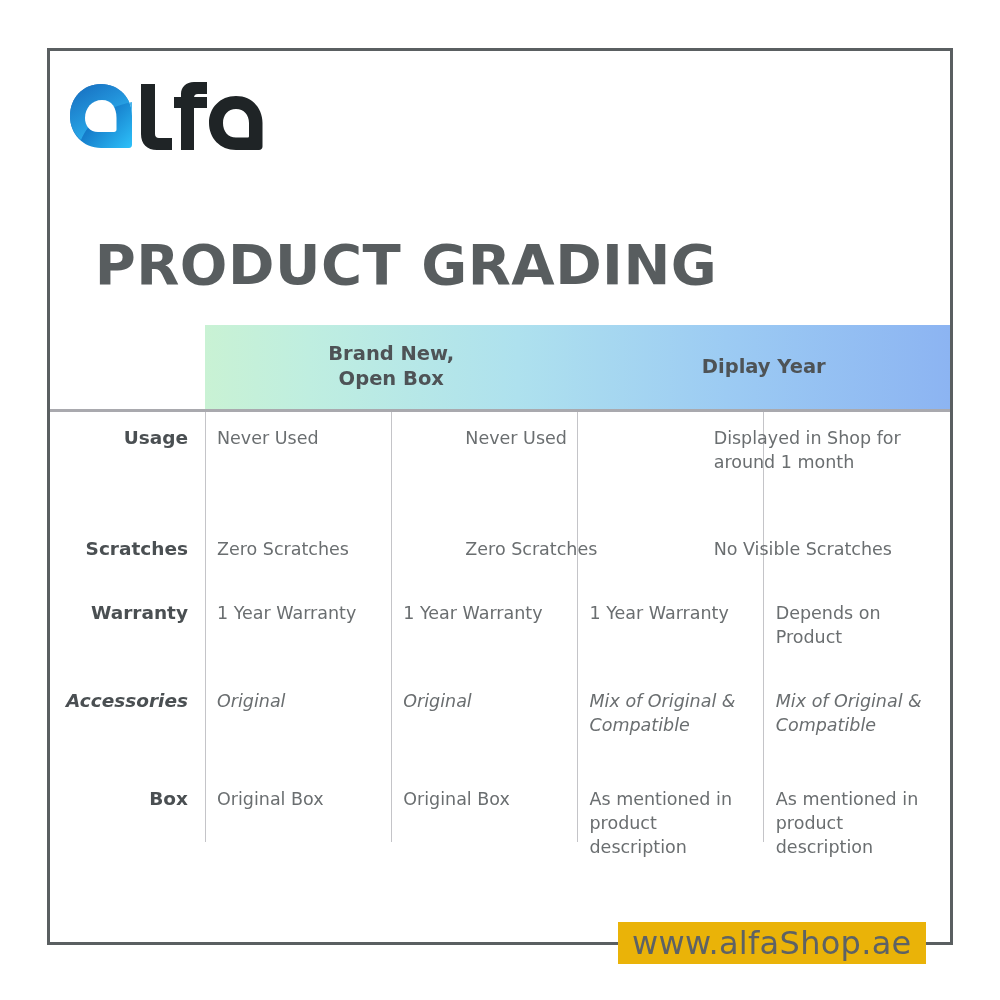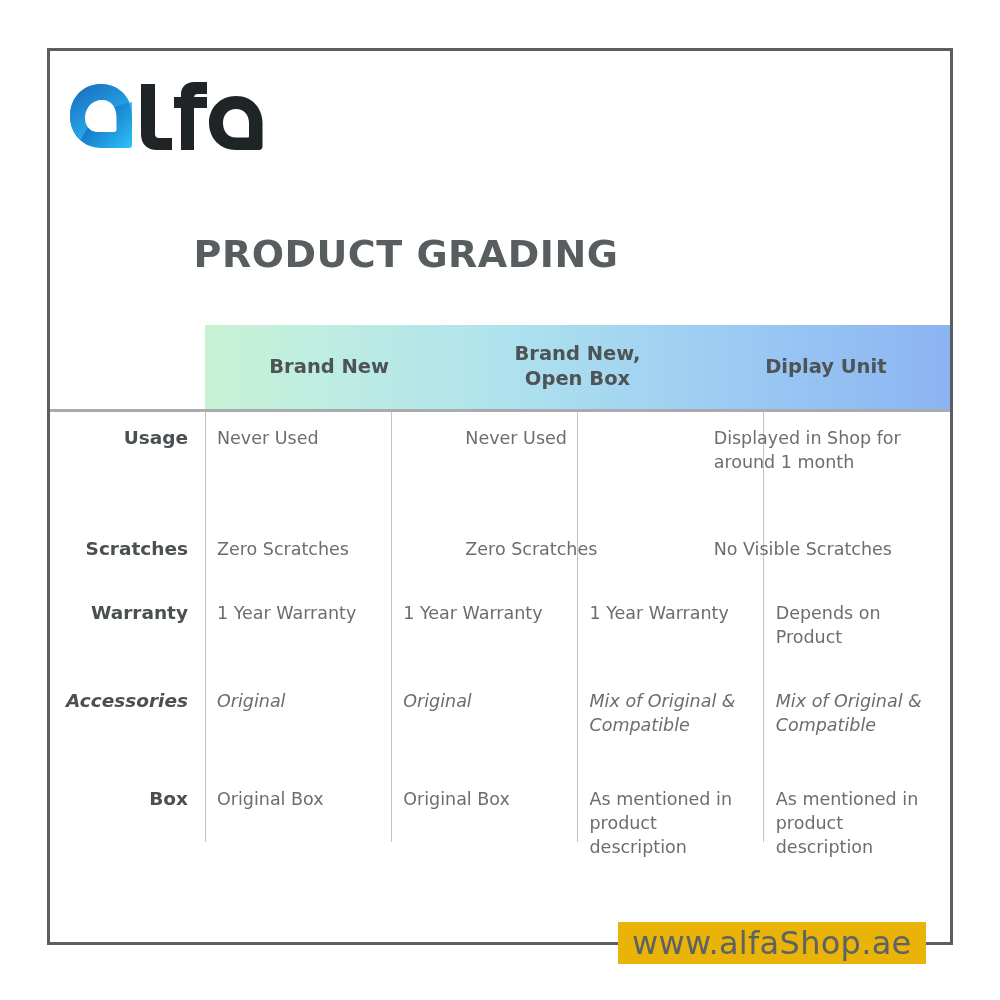--- a/index.html
+++ b/index.html
@@ -40,21 +40,21 @@
   }
   .logo svg { display: block; }
 
   
   .title {
     position: absolute;
     left: 0;
     top: 232px;
     width: 812px;
     text-align: center;
-    font-size: 38px;
+    font-size: 56px;
     font-weight: bold;
     letter-spacing: 0.5px;
     color: #585d5f;
     font-family: "DejaVu Sans", sans-serif;
   }
 
   
   .table-wrap {
     position: absolute;
     left: 50px;
@@ -215,23 +215,22 @@
     </svg>
   </div>
 
   <div class="title">PRODUCT GRADING</div>
 
   <div class="table-wrap">
 
     <div class="header-band"></div>
 
     <div class="header-row">
-      <div class="header-cell">Brand New</div>
       <div class="header-cell">Brand New,<br>Open Box</div>
-      <div class="header-cell">Diplay Unit</div>
+      <div class="header-cell">Diplay Year</div>
     </div>
 
     <div class="header-rule"></div>
 
     <div class="body-grid">
 
       <div class="vline v0"></div>
       <div class="vline v1"></div>
       <div class="vline v2"></div>
       <div class="vline v3"></div>

